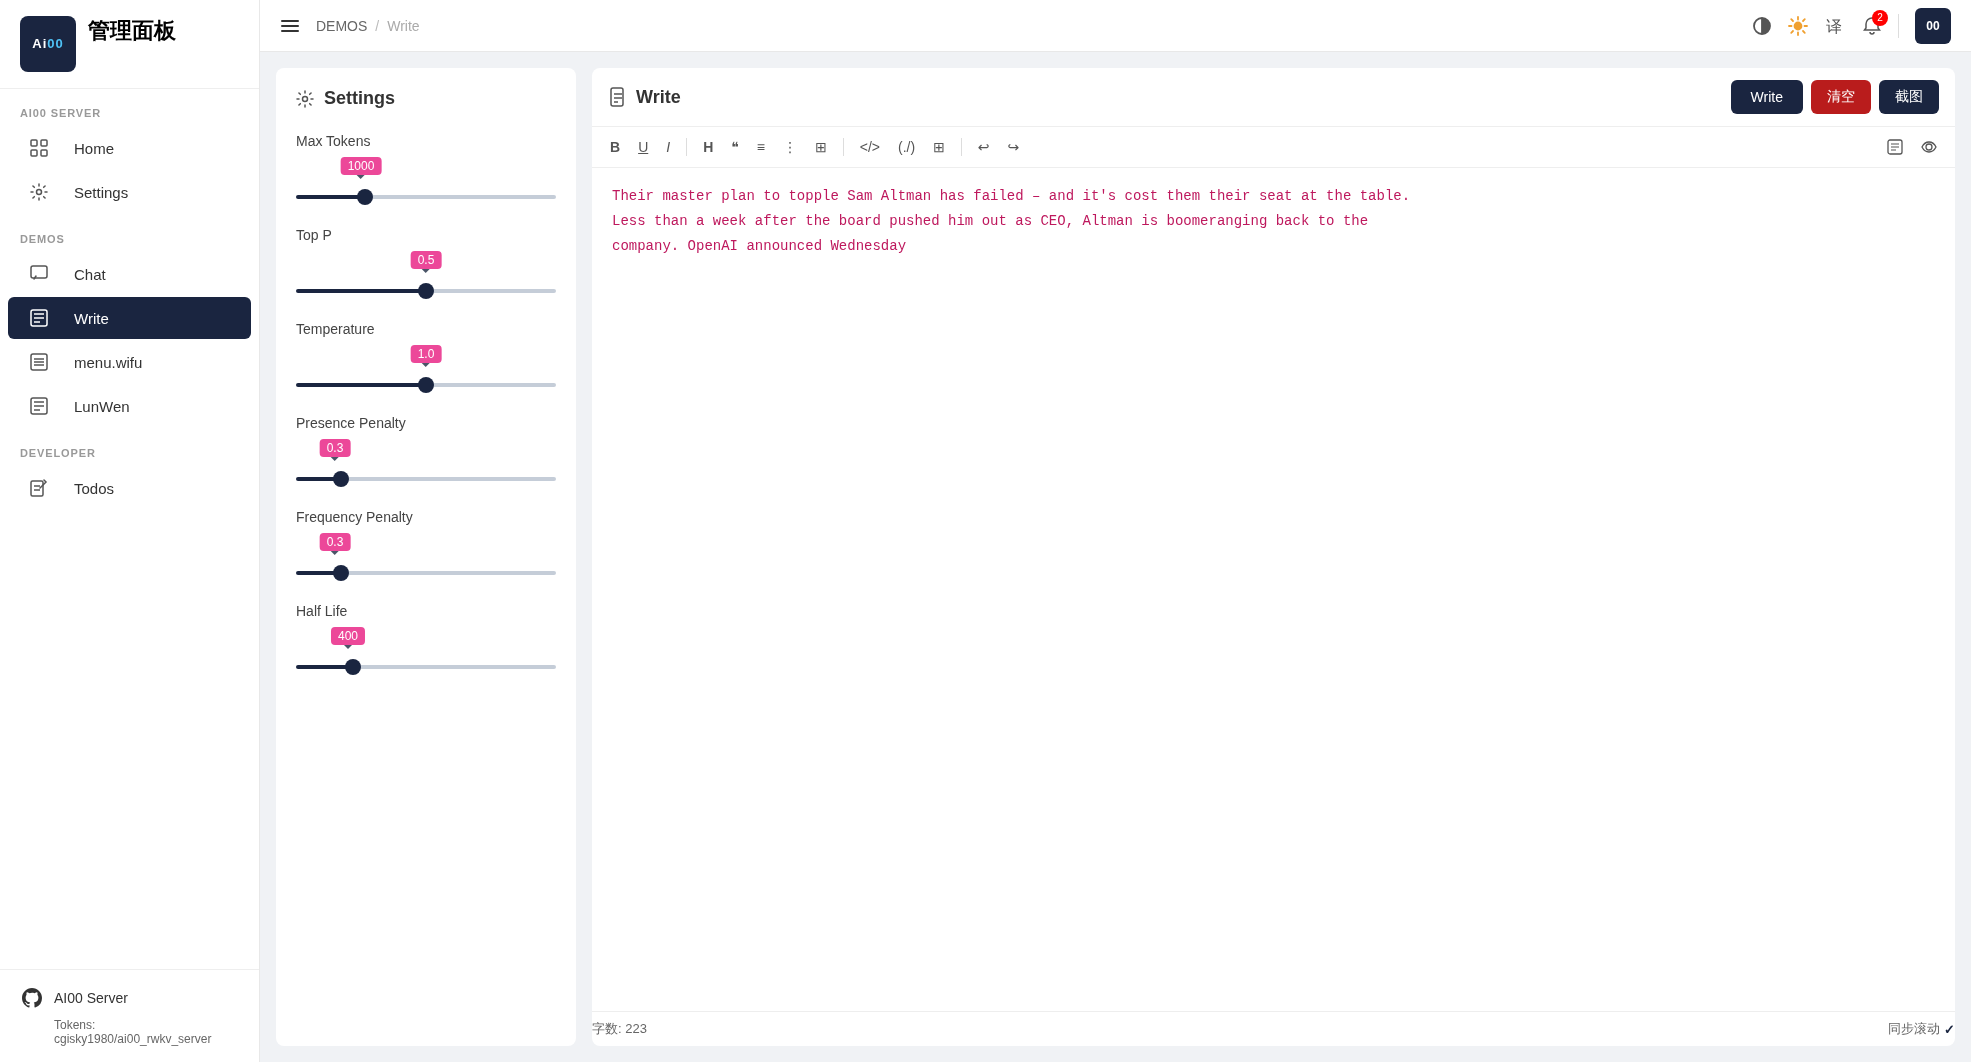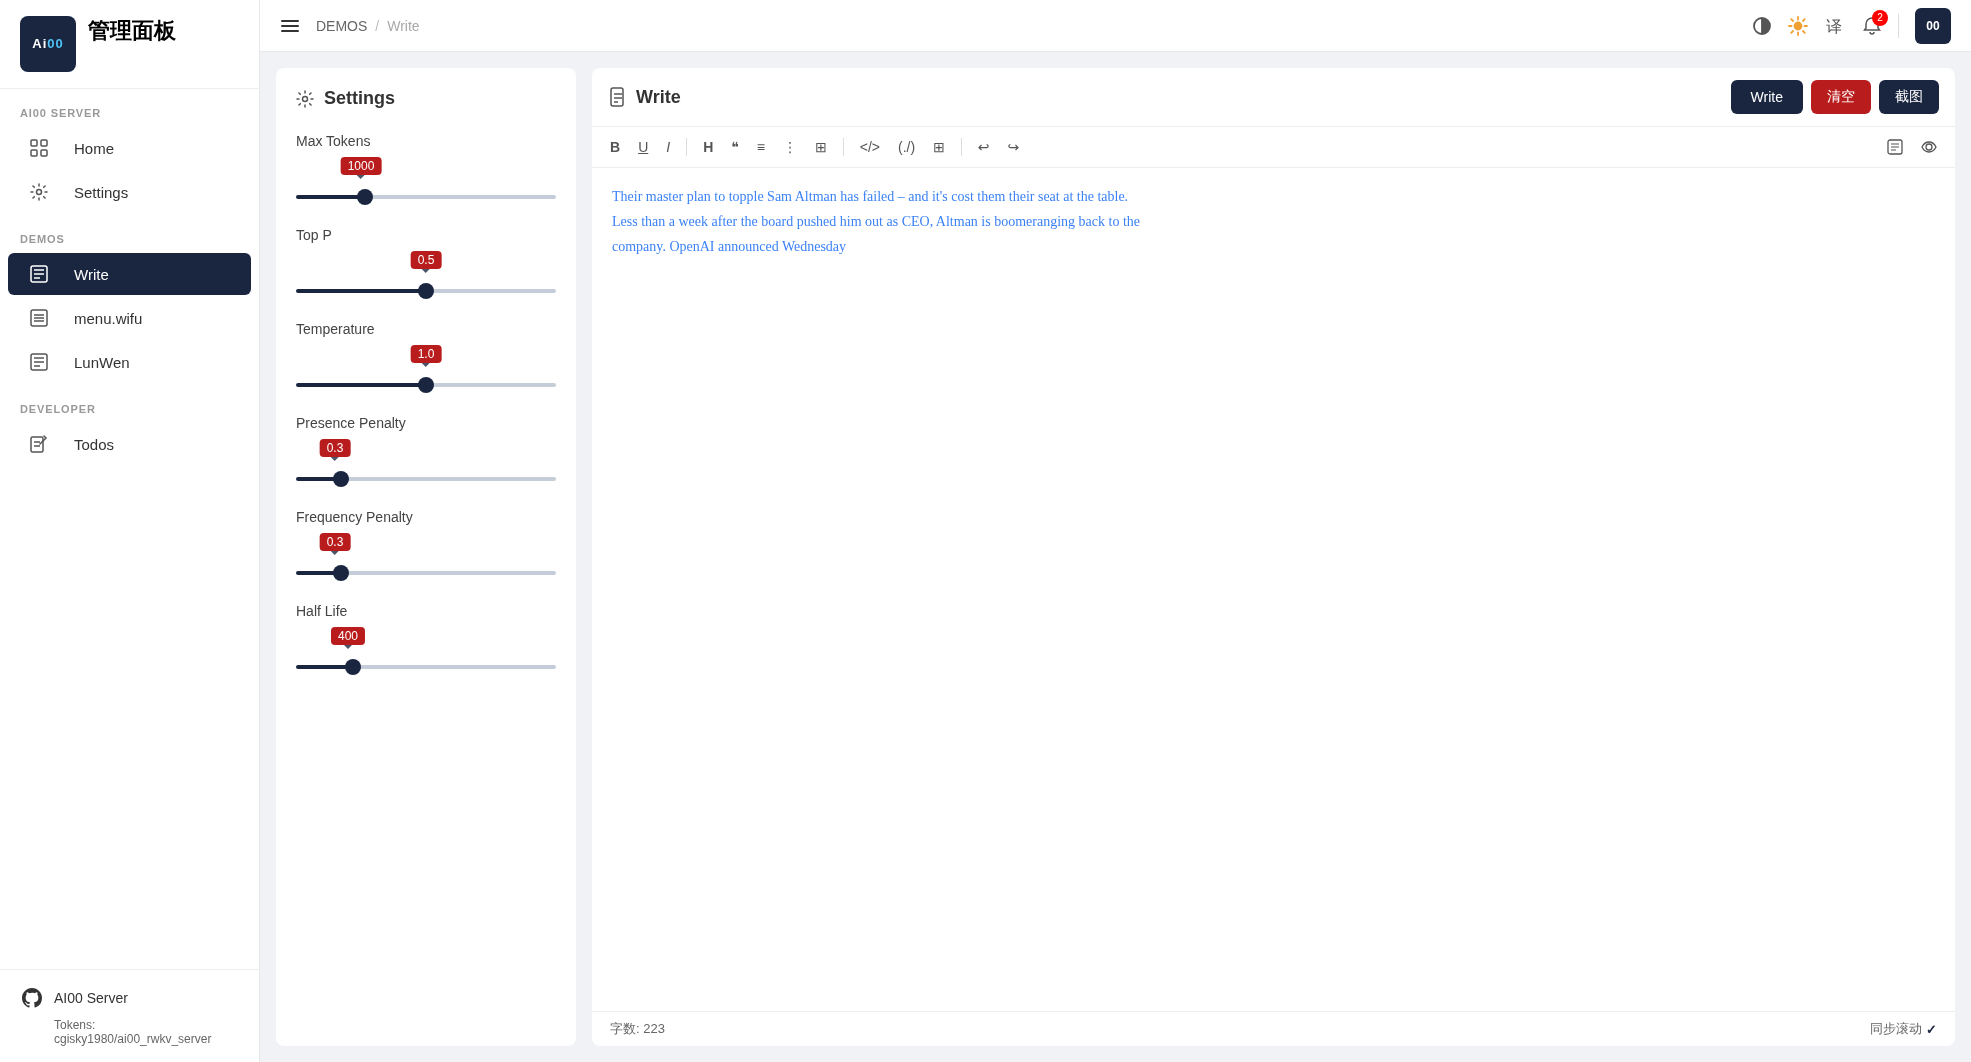--- a/index.html
+++ b/index.html
@@ -130,21 +130,21 @@
       display: flex; align-items: center; gap: 10px;
       font-size: 18px; font-weight: 600; color: #333;
       margin-bottom: 24px;
     }
     .setting-row { margin-bottom: 24px; }
     .setting-label { font-size: 14px; color: #444; margin-bottom: 8px; }
     .slider-container { position: relative; padding-top: 28px; }
     .slider-thumb-label {
       position: absolute;
       top: 0;
-      background: #b91c1c;
+      background: #ec4899;
       color: #fff;
       font-size: 12px;
       padding: 2px 7px;
       border-radius: 4px;
       transform: translateX(-50%);
     }
     .slider-thumb-label::after {
       content: '';
       position: absolute;
       top: 100%; left: 50%;
@@ -198,29 +198,29 @@
     }
     .toolbar-btn {
       background: none; border: none; cursor: pointer;
       padding: 4px 6px; font-size: 14px; color: #555;
       border-radius: 4px;
     }
     .toolbar-divider { width: 1px; height: 18px; background: #ddd; margin: 0 4px; }
     .editor-body {
       flex: 1;
       padding: 16px 20px;
-      font-family: Liberation Serif, serif;
+      font-family: Liberation Mono, monospace;
       font-size: 14px;
       line-height: 1.8;
-      color: #3b82f6;
+      color: #be185d;
       overflow-y: auto;
     }
     .write-footer {
       display: flex; align-items: center; justify-content: space-between;
-      padding: 8px 18px;
+      padding: 8px 0;
       border-top: 1px solid #eee;
       font-size: 13px; color: #666;
     }
     .sync-label { display: flex; align-items: center; gap: 4px; }
 
     
     svg { display: block; }
   </style>
 </head>
 <body>
@@ -252,20 +252,29 @@
           <circle cx="9" cy="9" r="2.5" stroke="#555" stroke-width="1.5"></circle>
           <path d="M9 1v2M9 15v2M1 9h2M15 9h2M2.93 2.93l1.41 1.41M13.66 13.66l1.41 1.41M2.93 15.07l1.41-1.41M13.66 4.34l1.41-1.41" stroke="#555" stroke-width="1.5" stroke-linecap="round"></path>
         </svg>
       </div>
       <span>Settings</span>
     </div>
   </div>
 
   <div>
     <div class="sidebar-section-label">DEMOS</div>
+    <div class="sidebar-item">
+      <div class="icon">
+        <svg width="18" height="18" viewBox="0 0 18 18" fill="none">
+          <rect x="1" y="1" width="16" height="12" rx="2" stroke="#555" stroke-width="1.5"></rect>
+          <path d="M4 14l2-3" stroke="#555" stroke-width="1.5" stroke-linecap="round"></path>
+        </svg>
+      </div>
+      <span>Chat</span>
+    </div>
     <div class="sidebar-item active">
       <div class="icon">
         <svg width="18" height="18" viewBox="0 0 18 18" fill="none">
           <rect x="1" y="1" width="16" height="16" rx="2" stroke="#fff" stroke-width="1.5"></rect>
           <line x1="4" y1="5" x2="14" y2="5" stroke="#fff" stroke-width="1.5"></line>
           <line x1="4" y1="9" x2="14" y2="9" stroke="#fff" stroke-width="1.5"></line>
           <line x1="4" y1="13" x2="10" y2="13" stroke="#fff" stroke-width="1.5"></line>
         </svg>
       </div>
       <span>Write</span>

